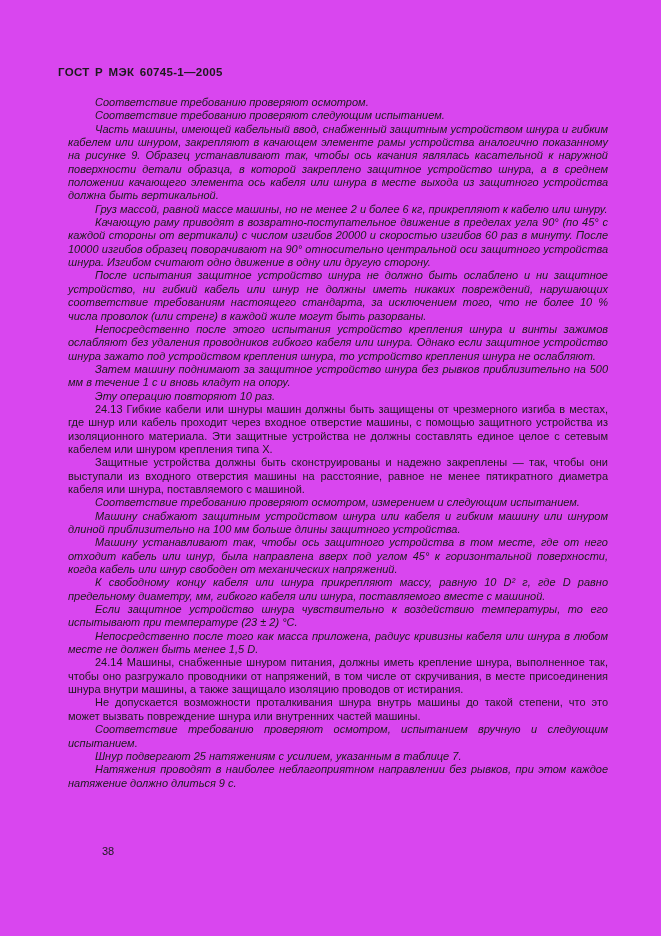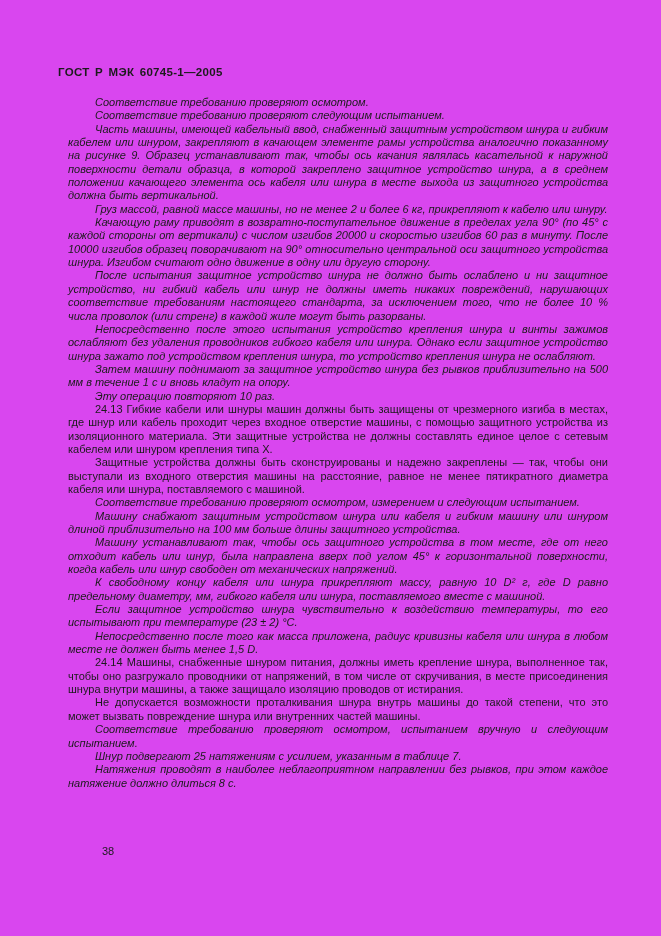--- a/index.html
+++ b/index.html
@@ -78,17 +78,17 @@
       <p class="italic">Соответствие требованию проверяют осмотром, измерением и следующим испытанием.</p>
       <p class="italic">Машину снабжают защитным устройством шнура или кабеля и гибким машину или шнуром длиной приблизительно на 100 мм больше длины защитного устройства.</p>
       <p class="italic">Машину устанавливают так, чтобы ось защитного устройства в том месте, где от него отходит кабель или шнур, была направлена  вверх под углом 45° к горизонтальной поверхности, когда кабель или шнур свободен от механических напряжений.</p>
       <p class="italic">К свободному концу кабеля или шнура прикрепляют массу, равную 10 D² г, где D равно предельному диаметру,  мм,  гибкого кабеля или шнура, поставляемого вместе с машиной.</p>
       <p class="italic">Если защитное устройство шнура чувствительно к воздействию температуры, то его испытывают при температуре (23 ± 2) °C.</p>
       <p class="italic">Непосредственно после того как масса приложена, радиус кривизны кабеля или шнура в любом месте не должен быть менее 1,5 D.</p>
       <p class="regular">24.14  Машины, снабженные шнуром питания, должны иметь крепление шнура, выполненное так, чтобы оно разгружало проводники от напряжений, в том числе от скручивания, в месте присоединения шнура внутри машины, а также защищало изоляцию проводов от истирания.</p>
       <p class="regular">Не допускается возможности проталкивания шнура внутрь машины до такой степени, что это может вызвать повреждение шнура или внутренних частей машины.</p>
       <p class="italic">Соответствие требованию проверяют осмотром,  испытанием вручную и следующим испытанием.</p>
       <p class="italic">Шнур подвергают 25 натяжениям с усилием, указанным  в таблице 7.</p>
-      <p class="italic">Натяжения проводят в наиболее неблагоприятном направлении без рывков, при этом каждое натяжение должно длиться 8 с.</p>
+      <p class="italic">Натяжения проводят в наиболее неблагоприятном направлении без рывков, при этом каждое натяжение должно длиться 9 с.</p>
     </div>
 
   <div class="page-number">38</div>
 </div>
 
 </body></html>

